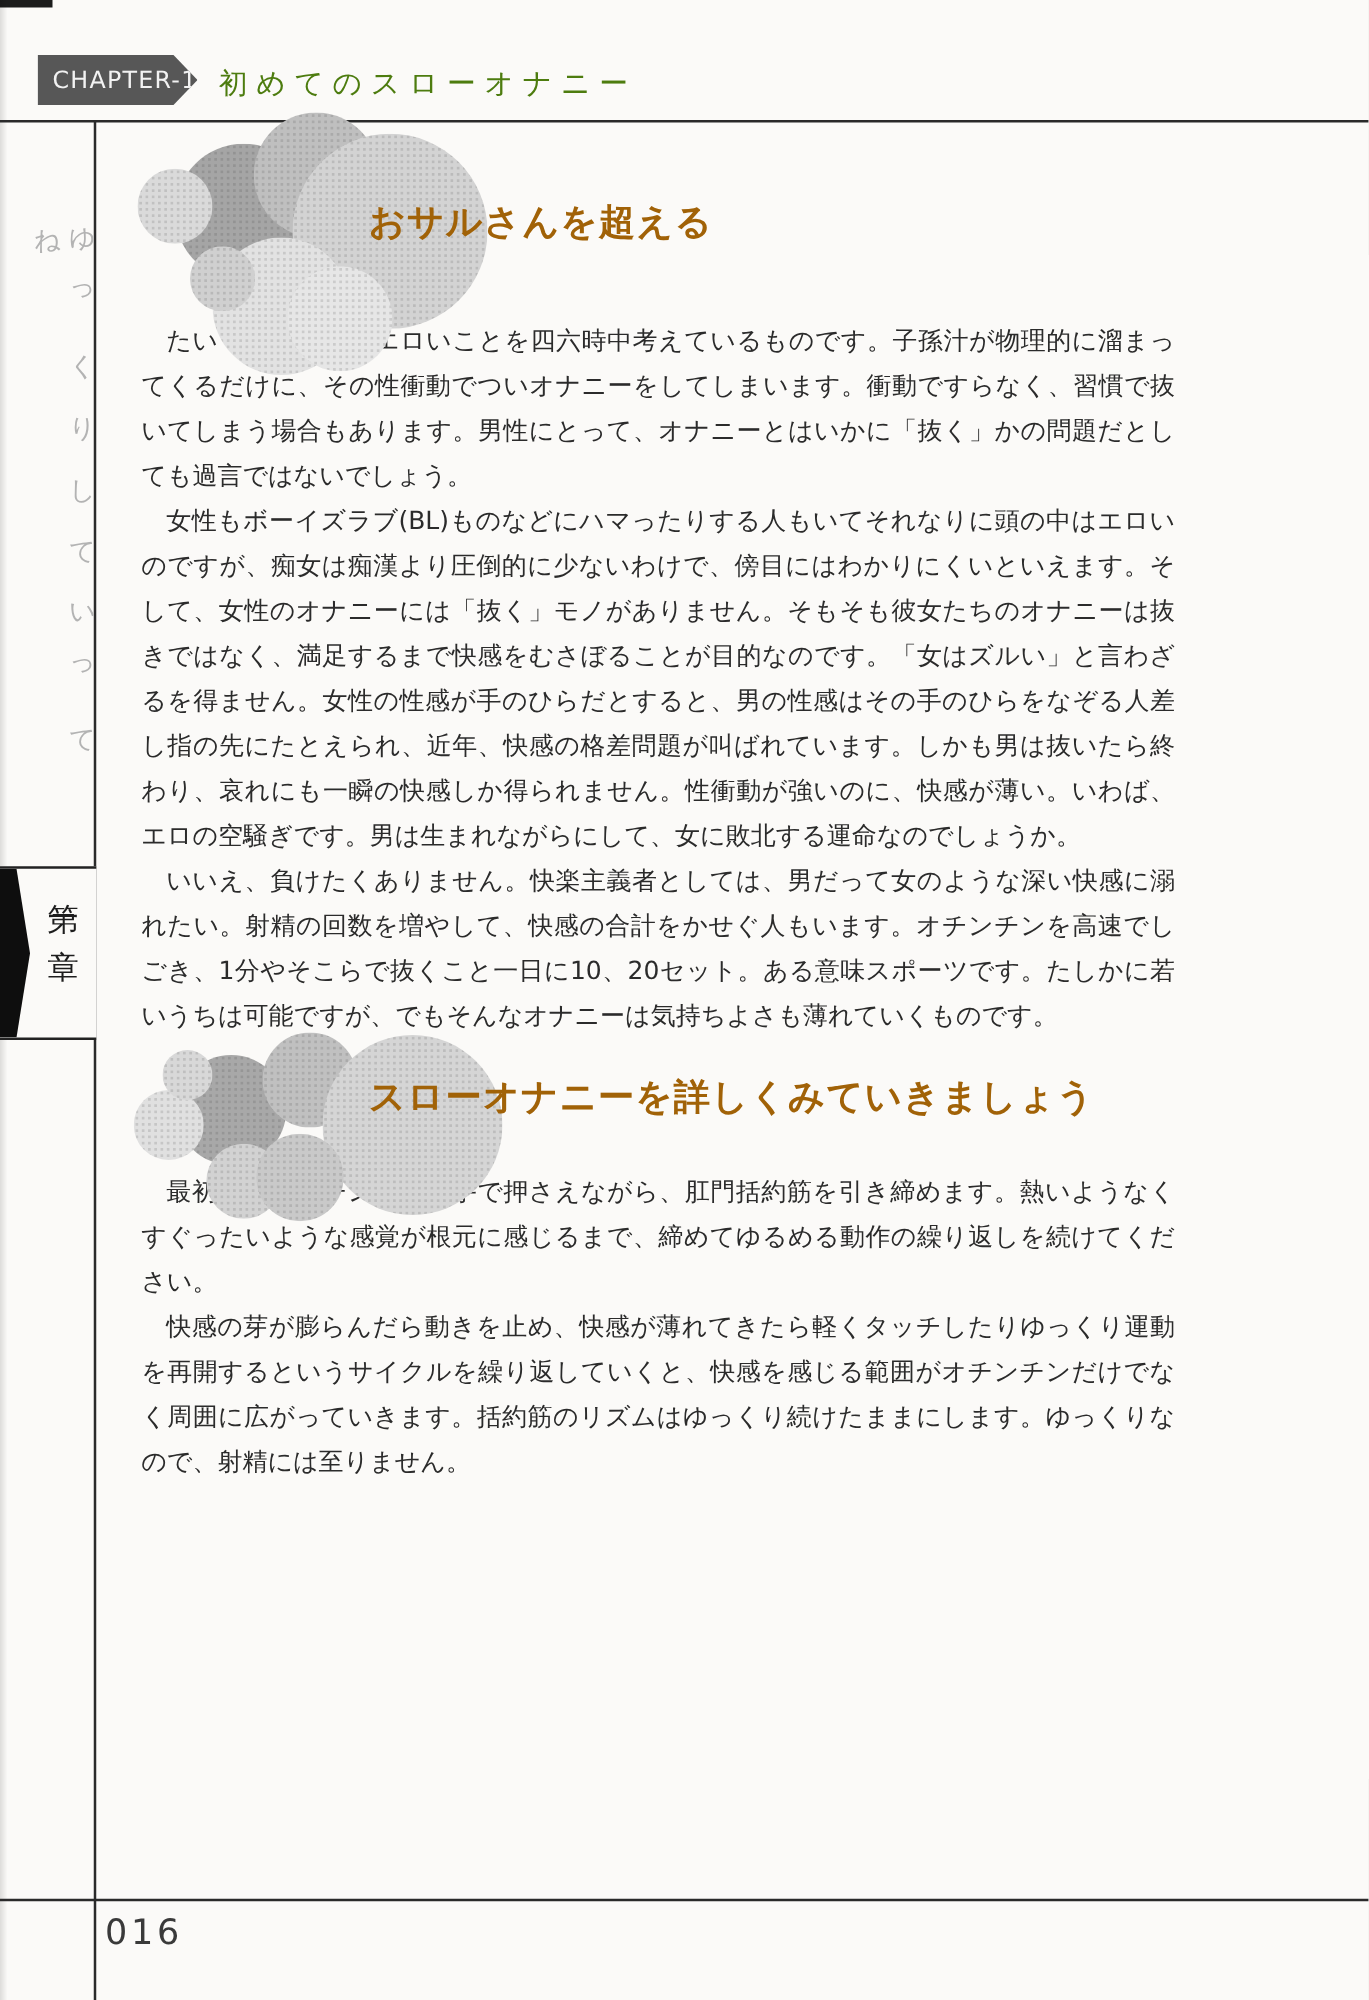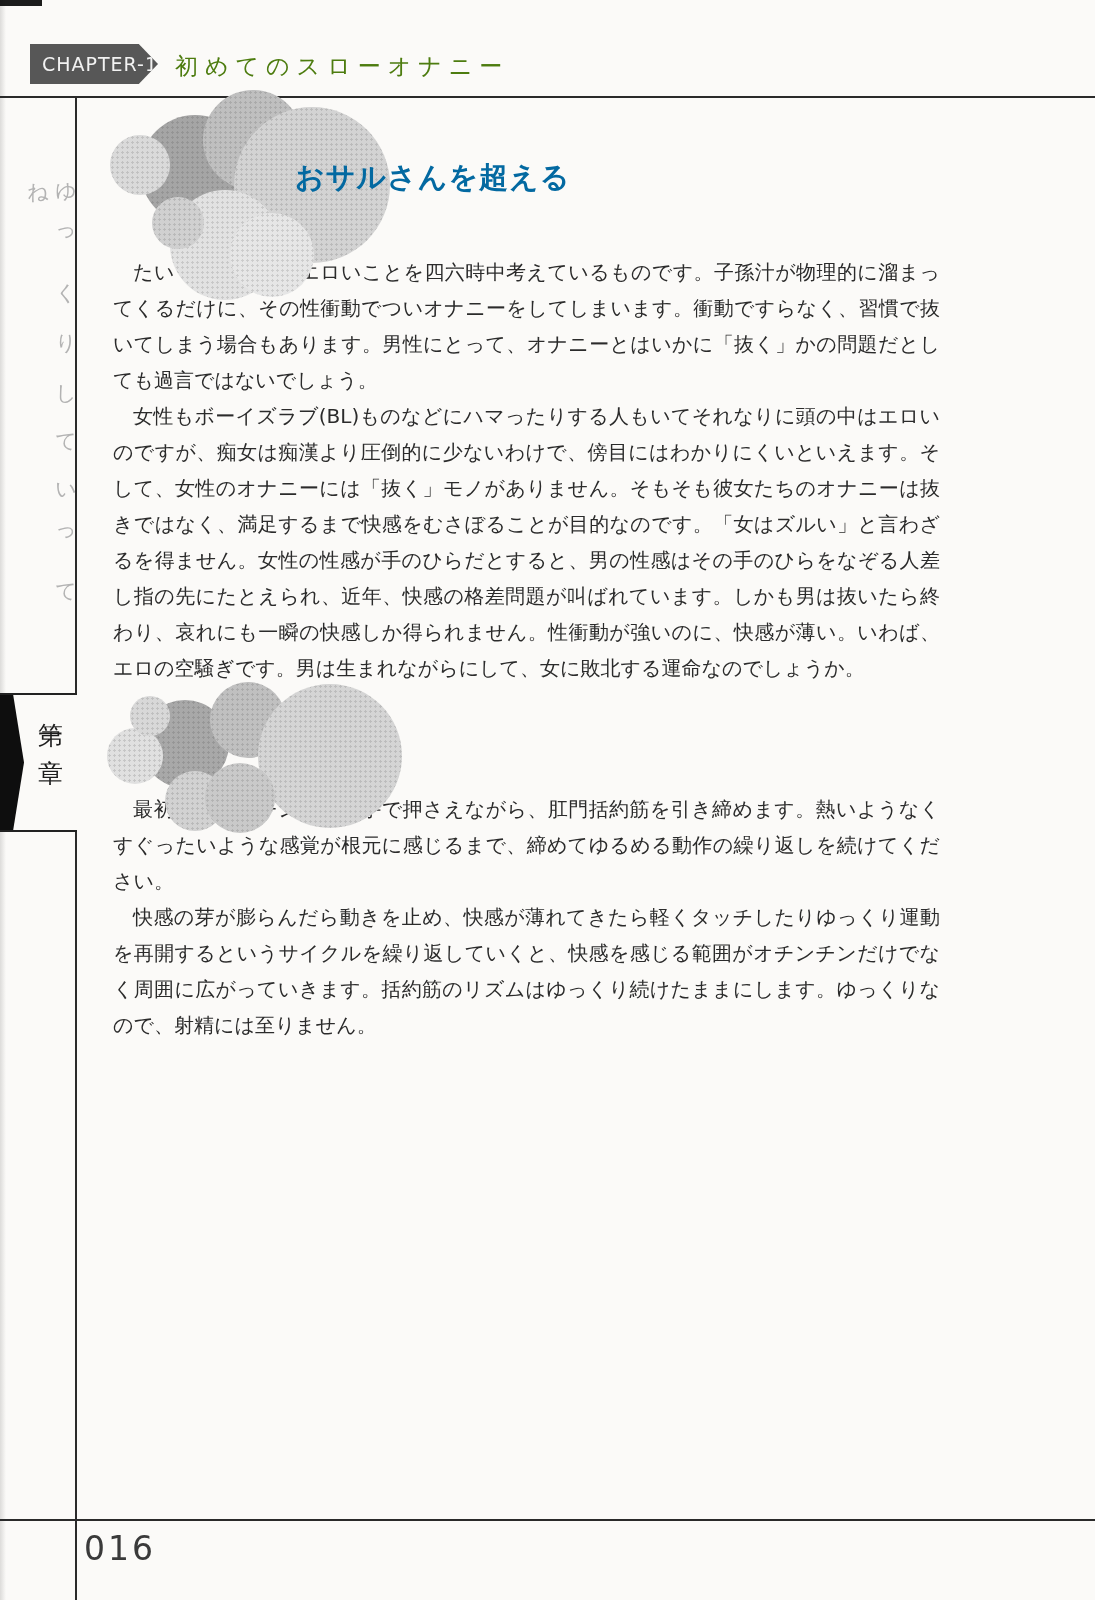--- a/index.html
+++ b/index.html
@@ -70,36 +70,36 @@
   .section-head{position:relative;overflow:visible;}
   .section-head.first{height:158px;}
   .section-head.second{height:105px;}
   .circle{
     position:absolute;border-radius:50%;
     background-image:radial-gradient(rgba(40,40,40,.14) 1px,rgba(0,0,0,0) 1.4px);
     background-size:5px 5px;
   }
   .section-heading{
     position:absolute;left:182px;margin:0;
-    font-size:29px;font-weight:bold;color:#0369a1;
+    font-size:29px;font-weight:bold;color:#a16207;
     letter-spacing:1px;white-space:nowrap;
   }
   .section-head.first .section-heading{top:62px;}
   .section-head.second .section-heading{top:28px;}
 
   .body-par{
     margin:0;
     font-size:20px;line-height:36px;
     text-align:justify;text-indent:1em;
     color:#2b2b2b;
   }
 
   .page-number{
     position:absolute;left:84px;top:1529px;
-    font-size:33px;letter-spacing:3px;color:#3a3a3a;
+    font-size:28px;letter-spacing:3px;color:#3a3a3a;
   }
 </style>
 </head>
 <body>
 
 <div class="page">
 
   <div class="scan-corner"></div>
   <div class="scan-left-shadow"></div>
 
@@ -125,29 +125,31 @@
       <div class="circle" style="left:-3px;top:39px;width:60px;height:60px;background-color:#dadada;"></div>
       <div class="circle" style="left:121px;top:11px;width:156px;height:156px;background-color:#d3d3d3;"></div>
       <div class="circle" style="left:57px;top:94px;width:110px;height:110px;background-color:#e2e2e2;"></div>
       <div class="circle" style="left:39px;top:101px;width:52px;height:52px;background-color:#d0d0d0;"></div>
       <div class="circle" style="left:117px;top:117px;width:84px;height:84px;background-color:#e6e6e6;"></div>
       <h2 class="section-heading">おサルさんを超える</h2>
     </div>
 
     <p class="body-par">たいていの男は、エロいことを四六時中考えているものです。子孫汁が物理的に溜まってくるだけに、その性衝動でついオナニーをしてしまいます。衝動ですらなく、習慣で抜いてしまう場合もあります。男性にとって、オナニーとはいかに「抜く」かの問題だとしても過言ではないでしょう。</p>
     <p class="body-par">女性もボーイズラブ(BL)ものなどにハマったりする人もいてそれなりに頭の中はエロいのですが、痴女は痴漢より圧倒的に少ないわけで、傍目にはわかりにくいといえます。そして、女性のオナニーには「抜く」モノがありません。そもそも彼女たちのオナニーは抜きではなく、満足するまで快感をむさぼることが目的なのです。「女はズルい」と言わざるを得ません。女性の性感が手のひらだとすると、男の性感はその手のひらをなぞる人差し指の先にたとえられ、近年、快感の格差問題が叫ばれています。しかも男は抜いたら終わり、哀れにも一瞬の快感しか得られません。性衝動が強いのに、快感が薄い。いわば、エロの空騒ぎです。男は生まれながらにして、女に敗北する運命なのでしょうか。</p>
+    <p class="body-par">いいえ、負けたくありません。快楽主義者としては、男だって女のような深い快感に溺れたい。射精の回数を増やして、快感の合計をかせぐ人もいます。オチンチンを高速でしごき、1分やそこらで抜くこと一日に10、20セット。ある意味スポーツです。たしかに若いうちは可能ですが、でもそんなオナニーは気持ちよさも薄れていくものです。</p>
 
     <div class="section-head second">
       <div class="circle" style="left:28px;top:14px;width:88px;height:88px;background-color:#a8a8a8;"></div>
       <div class="circle" style="left:97px;top:-4px;width:76px;height:76px;background-color:#c0c0c0;"></div>
       <div class="circle" style="left:145px;top:-2px;width:144px;height:144px;background-color:#d5d5d5;"></div>
       <div class="circle" style="left:-6px;top:42px;width:56px;height:56px;background-color:#e0e0e0;"></div>
       <div class="circle" style="left:52px;top:85px;width:60px;height:60px;background-color:#d2d2d2;"></div>
       <div class="circle" style="left:92px;top:77px;width:70px;height:70px;background-color:#c9c9c9;"></div>
       <div class="circle" style="left:17px;top:10px;width:40px;height:40px;background-color:#d8d8d8;"></div>
+      <h2 class="section-heading">スローオナニーを詳しくみていきましょう</h2>
     </div>
 
     <p class="body-par">最初はオチンチンを軽く手で押さえながら、肛門括約筋を引き締めます。熱いようなくすぐったいような感覚が根元に感じるまで、締めてゆるめる動作の繰り返しを続けてください。</p>
     <p class="body-par">快感の芽が膨らんだら動きを止め、快感が薄れてきたら軽くタッチしたりゆっくり運動を再開するというサイクルを繰り返していくと、快感を感じる範囲がオチンチンだけでなく周囲に広がっていきます。括約筋のリズムはゆっくり続けたままにします。ゆっくりなので、射精には至りません。</p>
 
   </div>
 
   <div class="rule rule-bottom"></div>
   <div class="page-number">016</div>
 

